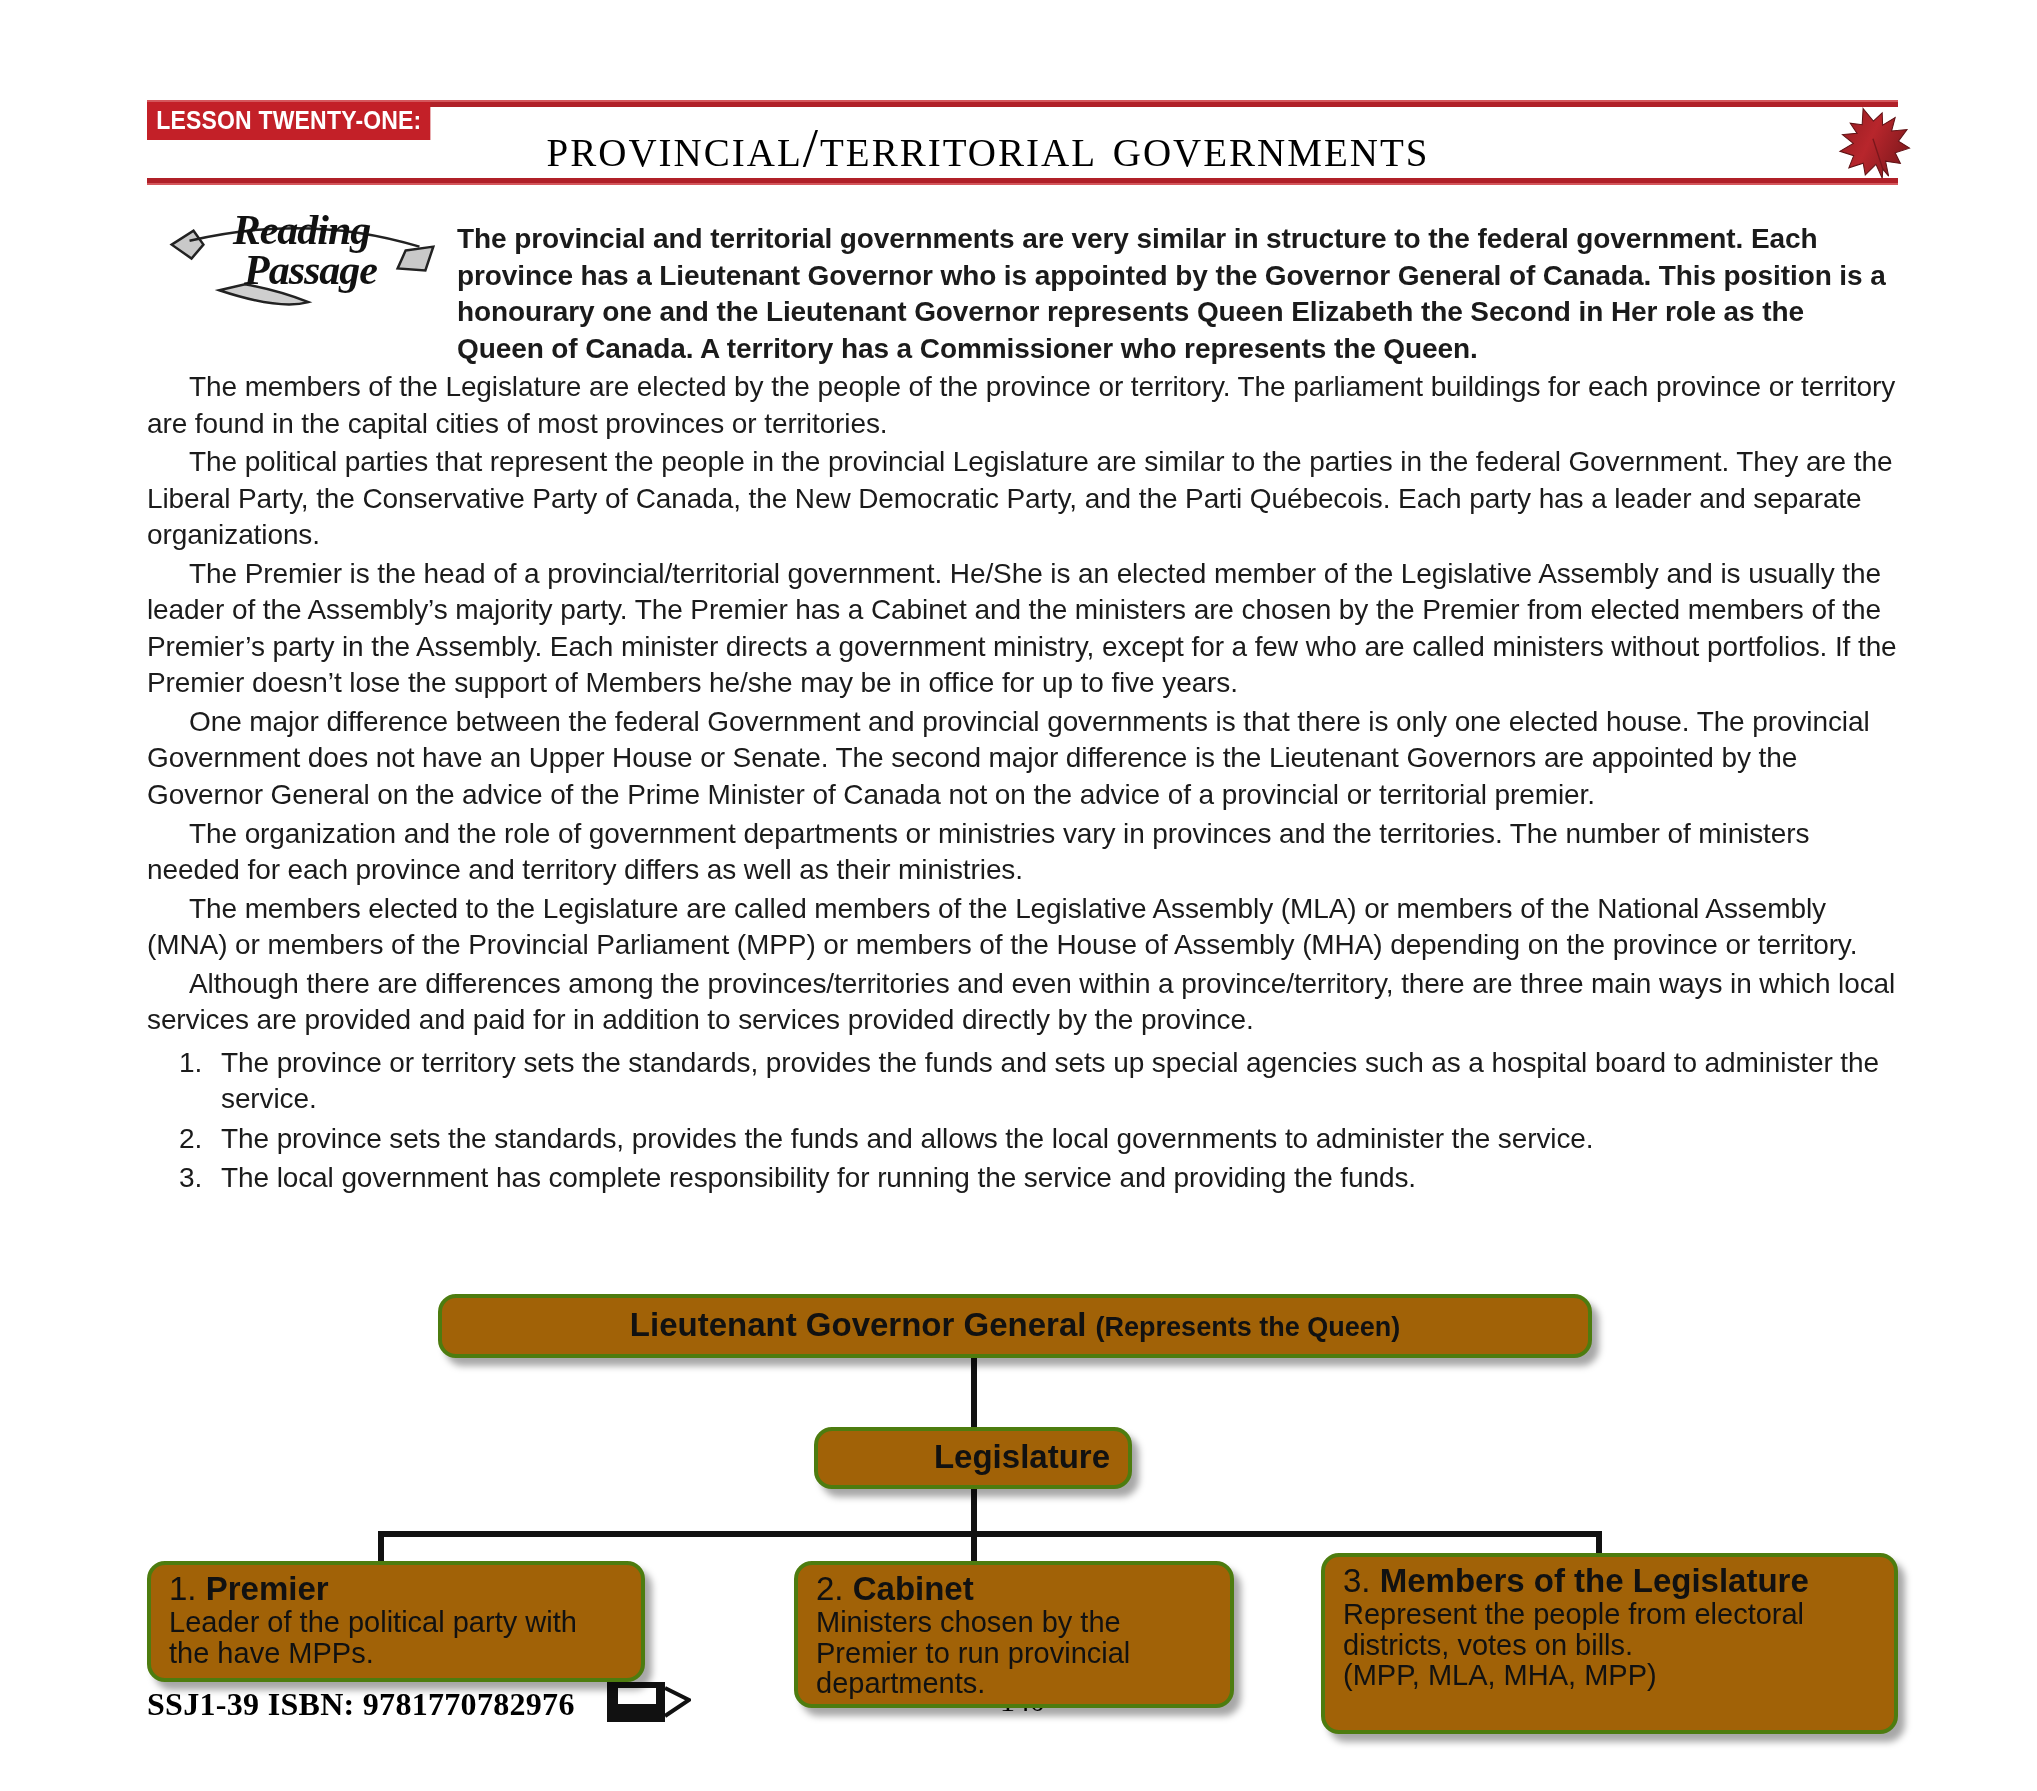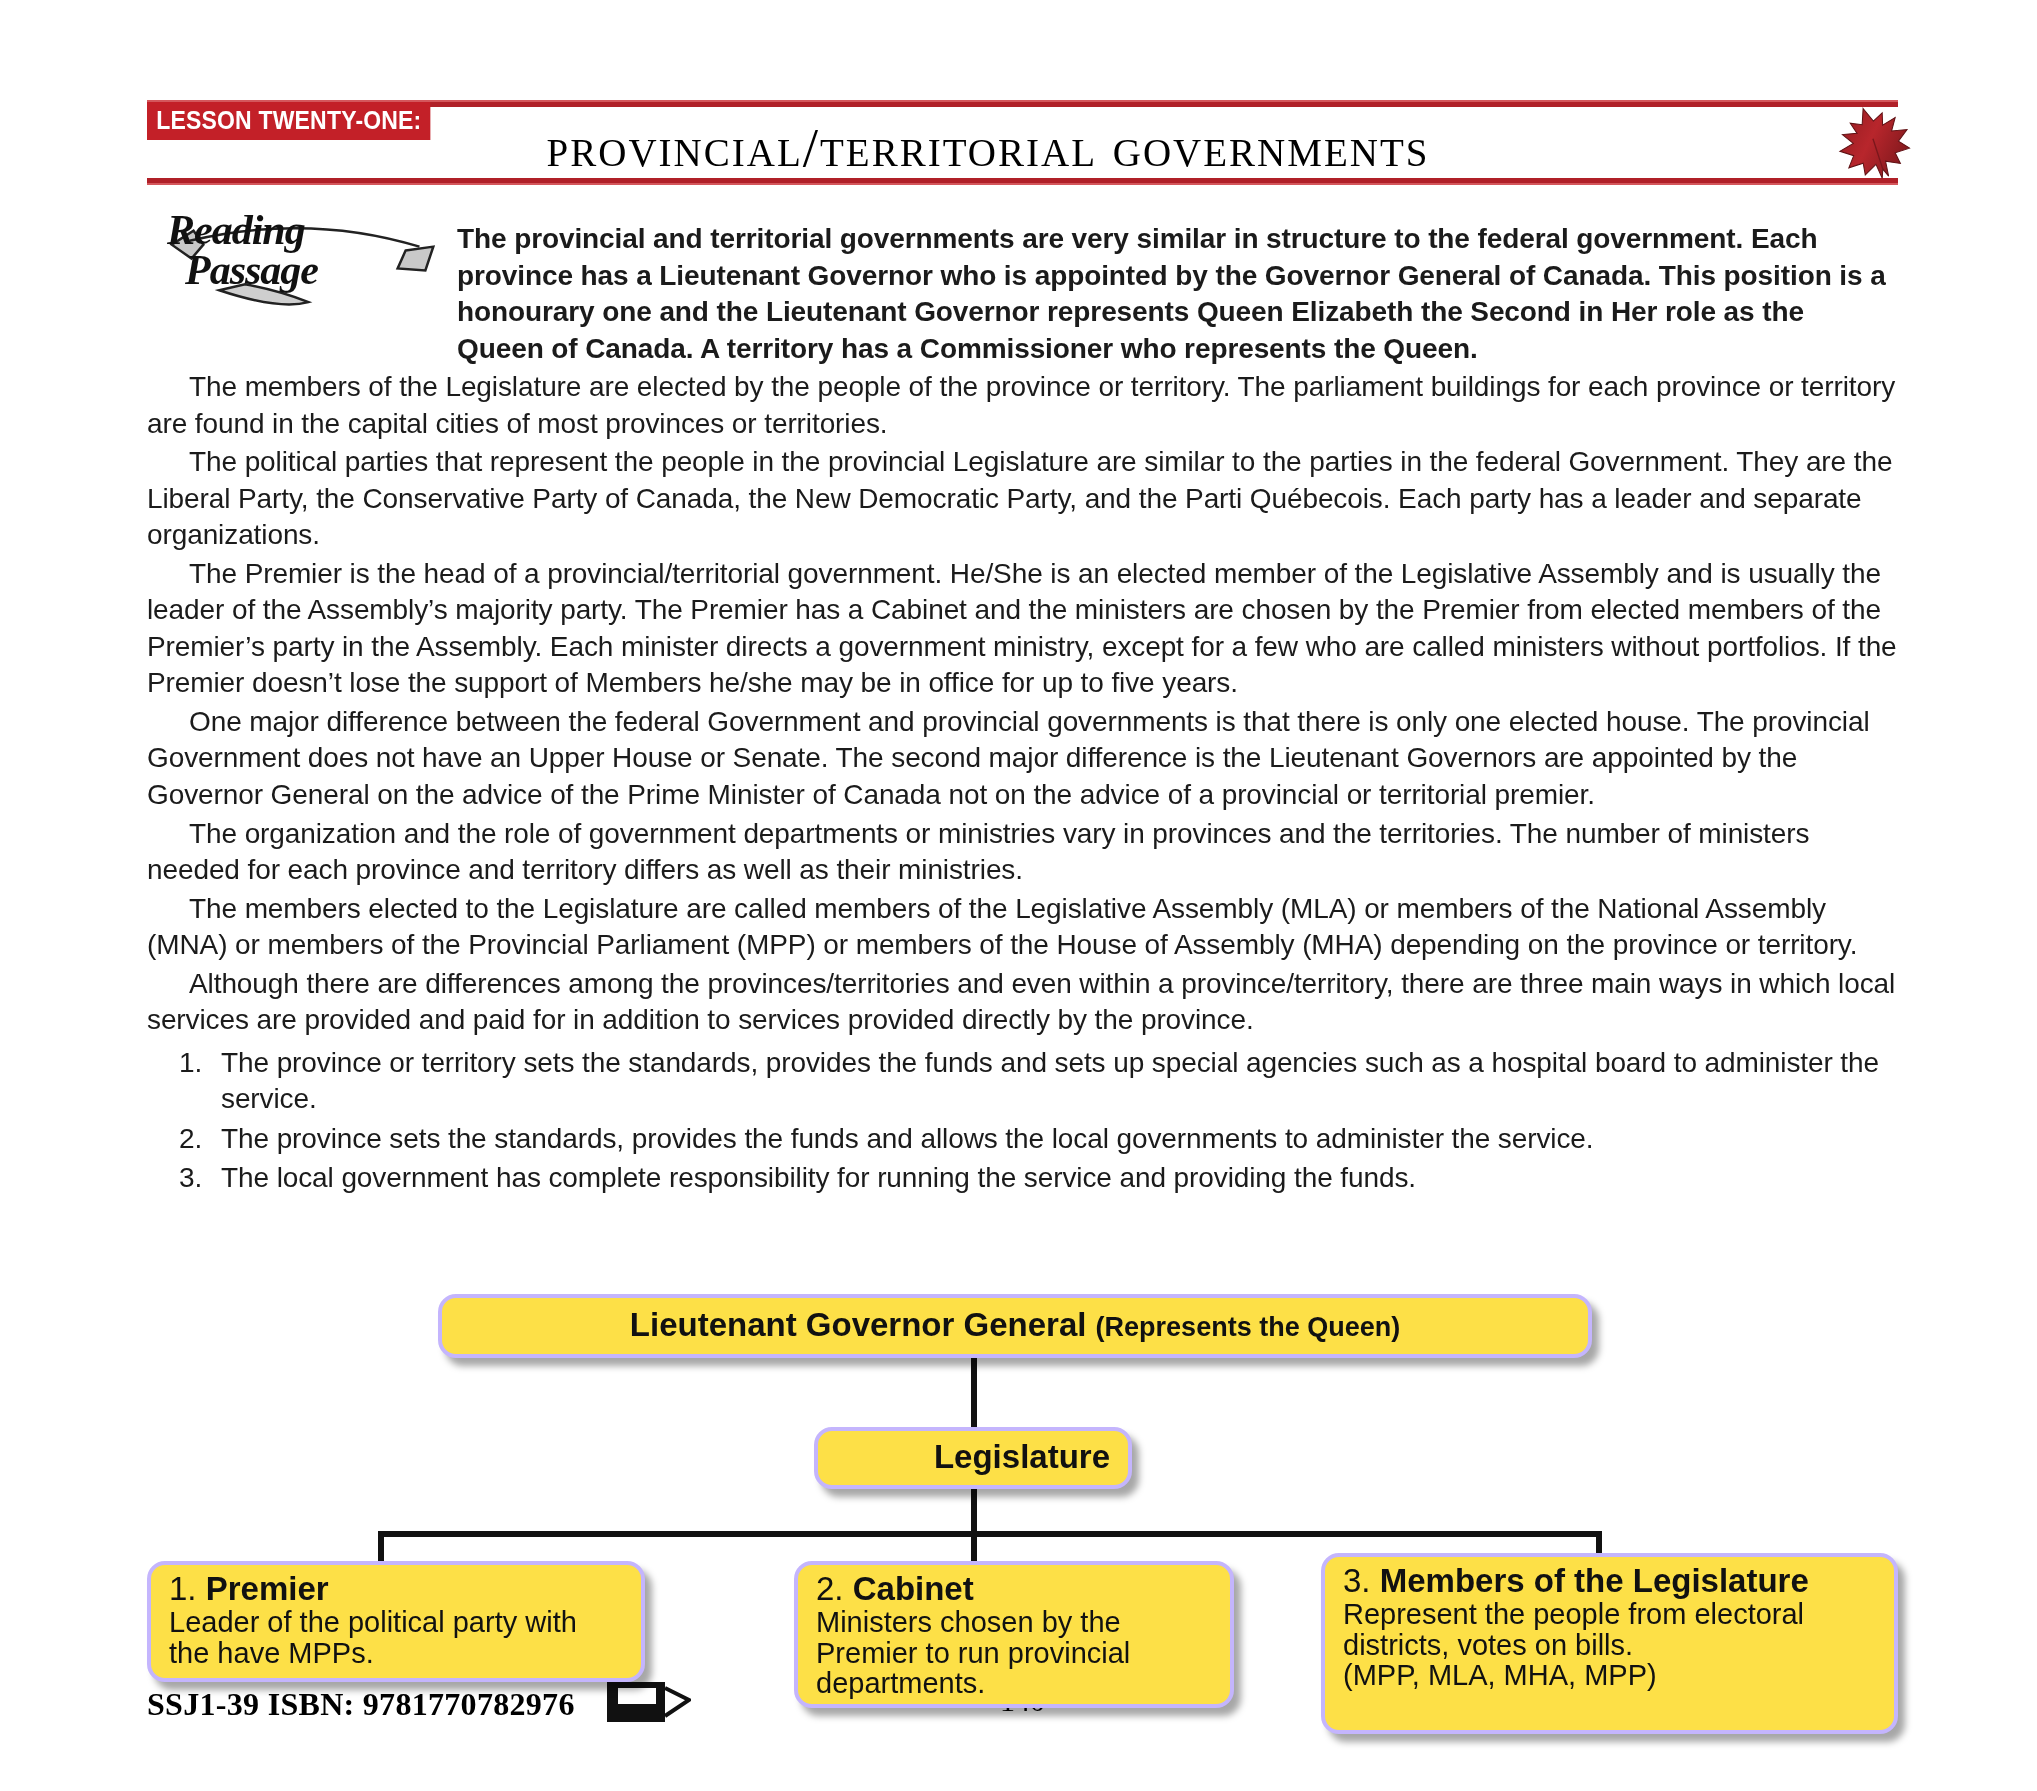--- a/index.html
+++ b/index.html
@@ -102,21 +102,21 @@
     left: 8px;
     top: 4px;
     width: 269px;
     font-family: "Liberation Serif", serif;
     font-style: italic;
     font-weight: bold;
     font-size: 42px;
     line-height: 0.95;
     letter-spacing: -1px;
     color: #111;
-    text-align: left;
+    text-align: center;
   }
   .rp-text .l2 { display:block; margin-left: 18px; }
 
   
   .body-text {
     position: absolute;
     left: 147px;
     top: 221px;
     width: 1751px;
     font-size: 28px;
@@ -157,22 +157,22 @@
   
   .diagram {
     position: absolute;
     left: 147px;
     top: 1294px;
     width: 1751px;
     height: 358px;
   }
   .nodebox {
     position: absolute;
-    background: #fde047;
-    border: 4px solid #c4b5fd;
+    background: #a16207;
+    border: 4px solid #4d7c0f;
     border-radius: 18px;
     box-sizing: border-box;
     box-shadow: 7px 8px 7px rgba(0,0,0,0.35);
     z-index: 3;
   }
   .nodebox .inner {
     padding: 6px 18px 8px 18px;
   }
   .n-title {
     font-family: "Liberation Sans", sans-serif;

